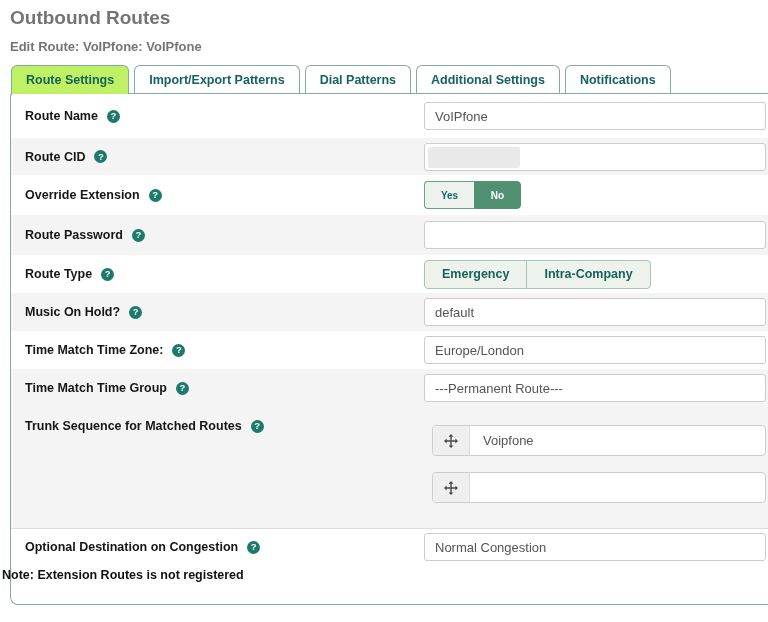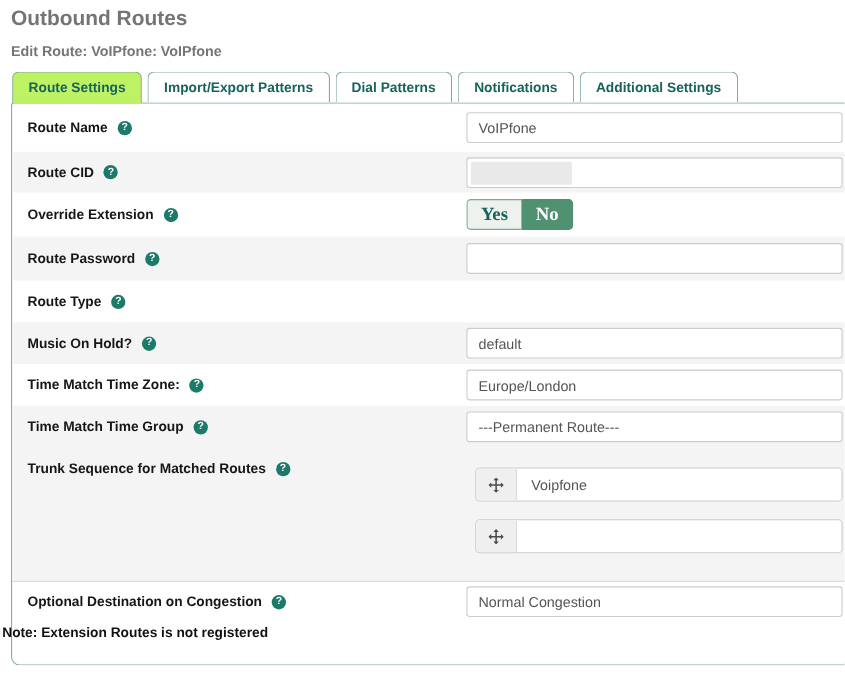--- a/index.html
+++ b/index.html
@@ -46,22 +46,22 @@
   #row-tg { height:38px; }
   #row-trunk { height:122px; align-items:flex-start; border-bottom:1px solid #dcdcdc; }
   #row-trunk .label { padding-top:12px; }
   #row-congestion { height:36px; }
 
   .cid-redact { position:absolute; left:4px; top:4px; width:92px; height:21px;
                 background:#e9e9e9; border-radius:2px; }
 
   
   .toggle { display:inline-flex; height:28px; }
-  .toggle .btn { font-size:17px; font-weight:bold; display:inline-flex; align-items:center;
-                 justify-content:center; cursor:pointer;font-family:Liberation Serif, serif; }
+  .toggle .btn { font-size:10px; font-weight:bold; display:inline-flex; align-items:center;
+                 justify-content:center; cursor:pointer; }
   .toggle .yes { width:50px; background:#eef2ee; color:#17635a;
                  border:1px solid #69a183; border-right:none; border-radius:4px 0 0 4px; }
   .toggle .no { width:47px; background:#4f9170; color:#fff;
                 border:1px solid #4f9170; border-radius:0 4px 4px 0; }
 
   
   .btn-group { display:inline-flex; height:29px; border:1px solid #a6c6b2; border-radius:4px;
                background:#edf2ed; overflow:hidden; }
   .btn-group .gbtn { font-size:12.5px; font-weight:bold; color:#17635a; padding:0 17px;
                      display:inline-flex; align-items:center; cursor:pointer; }
@@ -82,22 +82,22 @@
 </head>
 <body>
 
 <h1 class="page-title">Outbound Routes</h1>
 <h2 class="page-subtitle">Edit Route: VoIPfone: VoIPfone</h2>
 
 <div class="tabs">
   <div class="tab active">Route Settings</div>
   <div class="tab">Import/Export Patterns</div>
   <div class="tab">Dial Patterns</div>
+  <div class="tab">Additional Settings</div>
   <div class="tab">Notifications</div>
-  <div class="tab">Additional Settings</div>
 </div>
 
 <div class="panel">
 
   <div class="row" id="row-name">
     <div class="label">
       <span>Route Name</span>
       <span class="help">?</span>
     </div>
     <div class="control">
@@ -136,20 +136,26 @@
     </div>
     <div class="control">
       <input class="text" type="text" value="" style="">
     </div>
   </div>
 
   <div class="row" id="row-type">
     <div class="label">
       <span>Route Type</span>
       <span class="help">?</span>
+    </div>
+    <div class="control">
+      <span class="btn-group">
+        <span class="gbtn">Emergency</span>
+        <span class="gbtn">Intra-Company</span>
+      </span>
     </div>
   </div>
 
   <div class="row gray" id="row-moh">
     <div class="label">
       <span>Music On Hold?</span>
       <span class="help">?</span>
     </div>
     <div class="control">
       <input class="text" type="text" readonly="" value="default" style="">

